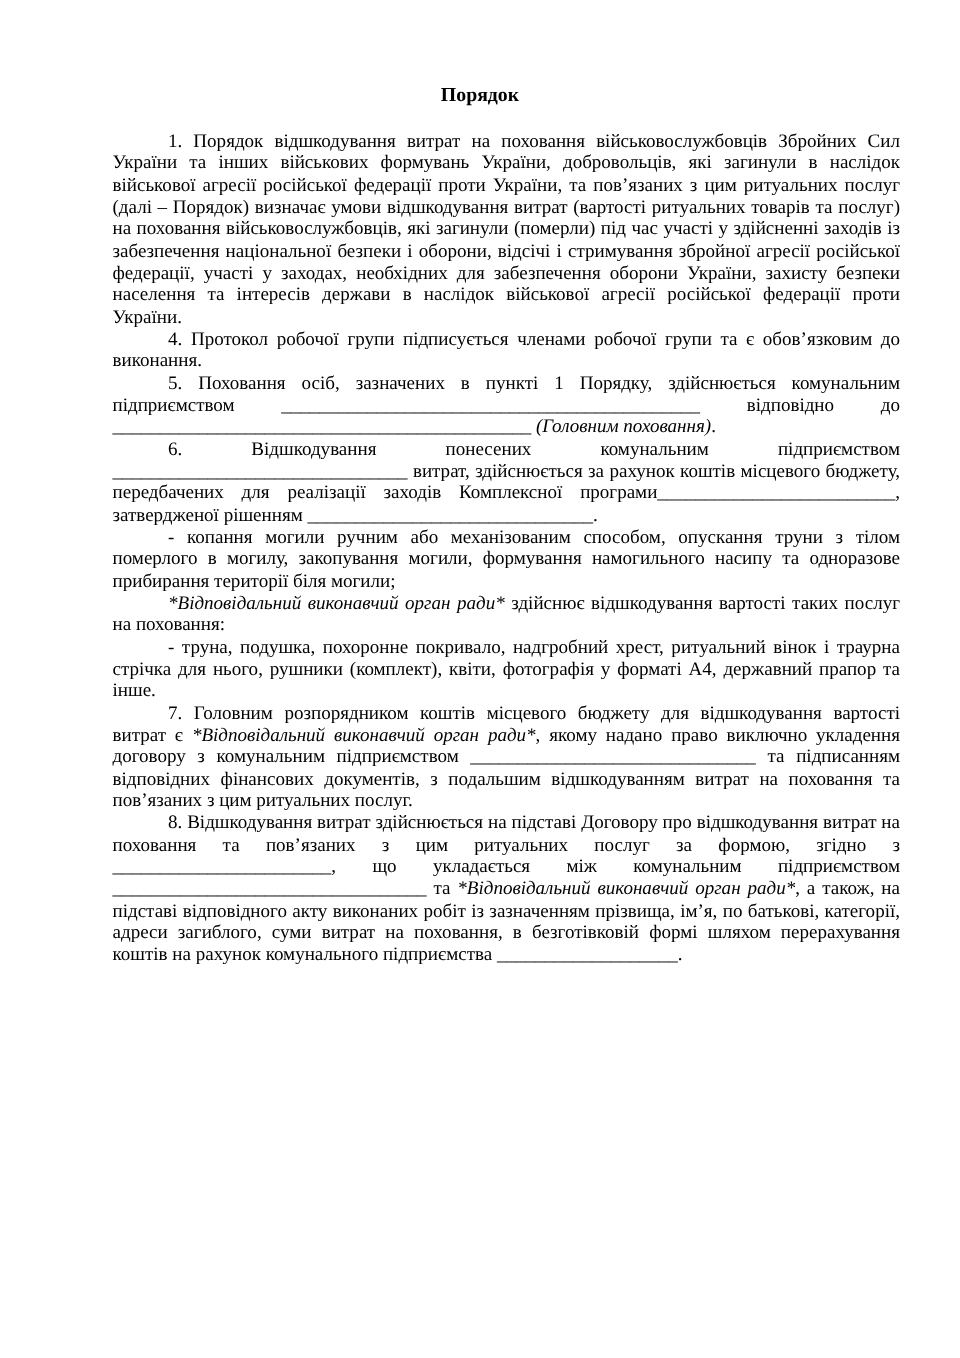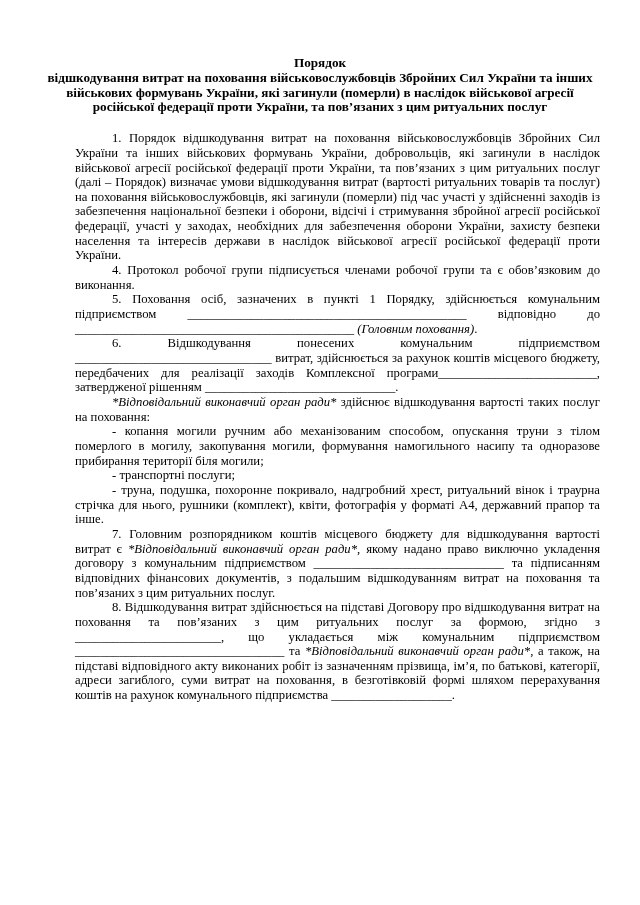--- a/index.html
+++ b/index.html
@@ -35,27 +35,25 @@
     word-wrap: break-word;
   }
   .italic { font-style: italic; }
 </style>
 </head>
 <body>
 
 <div class="page">
   <div class="title">
     <div>Порядок</div>
-    <div>відшкодування витрат на поховання військовослужбовців Збройних Сил України та інших військових формувань України, які загинули (померли) в наслідок військової агресії російської федерації проти України, та пов’язаних з цим ритуальних послуг</div>
   </div>
   <div class="body-text" id="paragraphs">
       <p class="para"><span>1. Порядок відшкодування витрат на поховання військовослужбовців Збройних Сил України та інших військових формувань України, добровольців, які загинули в наслідок військової агресії російської федерації проти України, та пов’язаних з цим ритуальних послуг (далі – Порядок) визначає умови відшкодування витрат (вартості ритуальних товарів та послуг) на поховання військовослужбовців, які загинули (померли) під час участі у здійсненні заходів із забезпечення національної безпеки і оборони, відсічі і стримування збройної агресії російської федерації, участі у заходах, необхідних для забезпечення оборони України, захисту безпеки населення та інтересів держави в наслідок військової агресії російської федерації проти України.</span></p>
       <p class="para"><span>4. Протокол робочої групи підписується членами робочої групи та є обов’язковим до виконання.</span></p>
       <p class="para"><span>5. Поховання осіб, зазначених в пункті 1 Порядку, здійснюється комунальним підприємством ____________________________________________ відповідно до ____________________________________________ </span><span class="italic">(Головним поховання)</span><span>.</span></p>
       <p class="para"><span>6. Відшкодування понесених комунальним підприємством _______________________________ витрат, здійснюється за рахунок коштів місцевого бюджету, передбачених для реалізації заходів Комплексної програми_________________________, затвердженої рішенням ______________________________.</span></p>
+      <p class="para"><span>- копання могили ручним або механізованим способом, опускання труни з тілом померлого в могилу, закопування могили, формування намогильного насипу та одноразове прибирання території біля могили;</span></p>
       <p class="para"><span class="italic">*Відповідальний виконавчий орган ради*</span><span> здійснює відшкодування вартості таких послуг на поховання:</span></p>
-      <p class="para"><span>- копання могили ручним або механізованим способом, опускання труни з тілом померлого в могилу, закопування могили, формування намогильного насипу та одноразове прибирання території біля могили;</span></p>
-      <p class="para"><span>- транспортні послуги;</span></p>
       <p class="para"><span>- труна, подушка, похоронне покривало, надгробний хрест, ритуальний вінок і траурна стрічка для нього, рушники (комплект), квіти, фотографія у форматі А4, державний прапор та інше.</span></p>
       <p class="para"><span>7. Головним розпорядником коштів місцевого бюджету для відшкодування вартості витрат є </span><span class="italic">*Відповідальний виконавчий орган ради*</span><span>, якому надано право виключно укладення договору з комунальним підприємством ______________________________ та підписанням відповідних фінансових документів, з подальшим відшкодуванням витрат на поховання та пов’язаних з цим ритуальних послуг.</span></p>
       <p class="para"><span>8. Відшкодування витрат здійснюється на підставі Договору про відшкодування витрат на поховання та пов’язаних з цим ритуальних послуг за формою, згідно з _______________________, що укладається між комунальним підприємством _________________________________ та </span><span class="italic">*Відповідальний виконавчий орган ради*</span><span>, а також, на підставі відповідного акту виконаних робіт із зазначенням прізвища, ім’я, по батькові, категорії, адреси загиблого, суми витрат на поховання, в безготівковій формі шляхом перерахування коштів на рахунок комунального підприємства ___________________.</span></p>
     </div>
 </div>
 
 </body></html>

